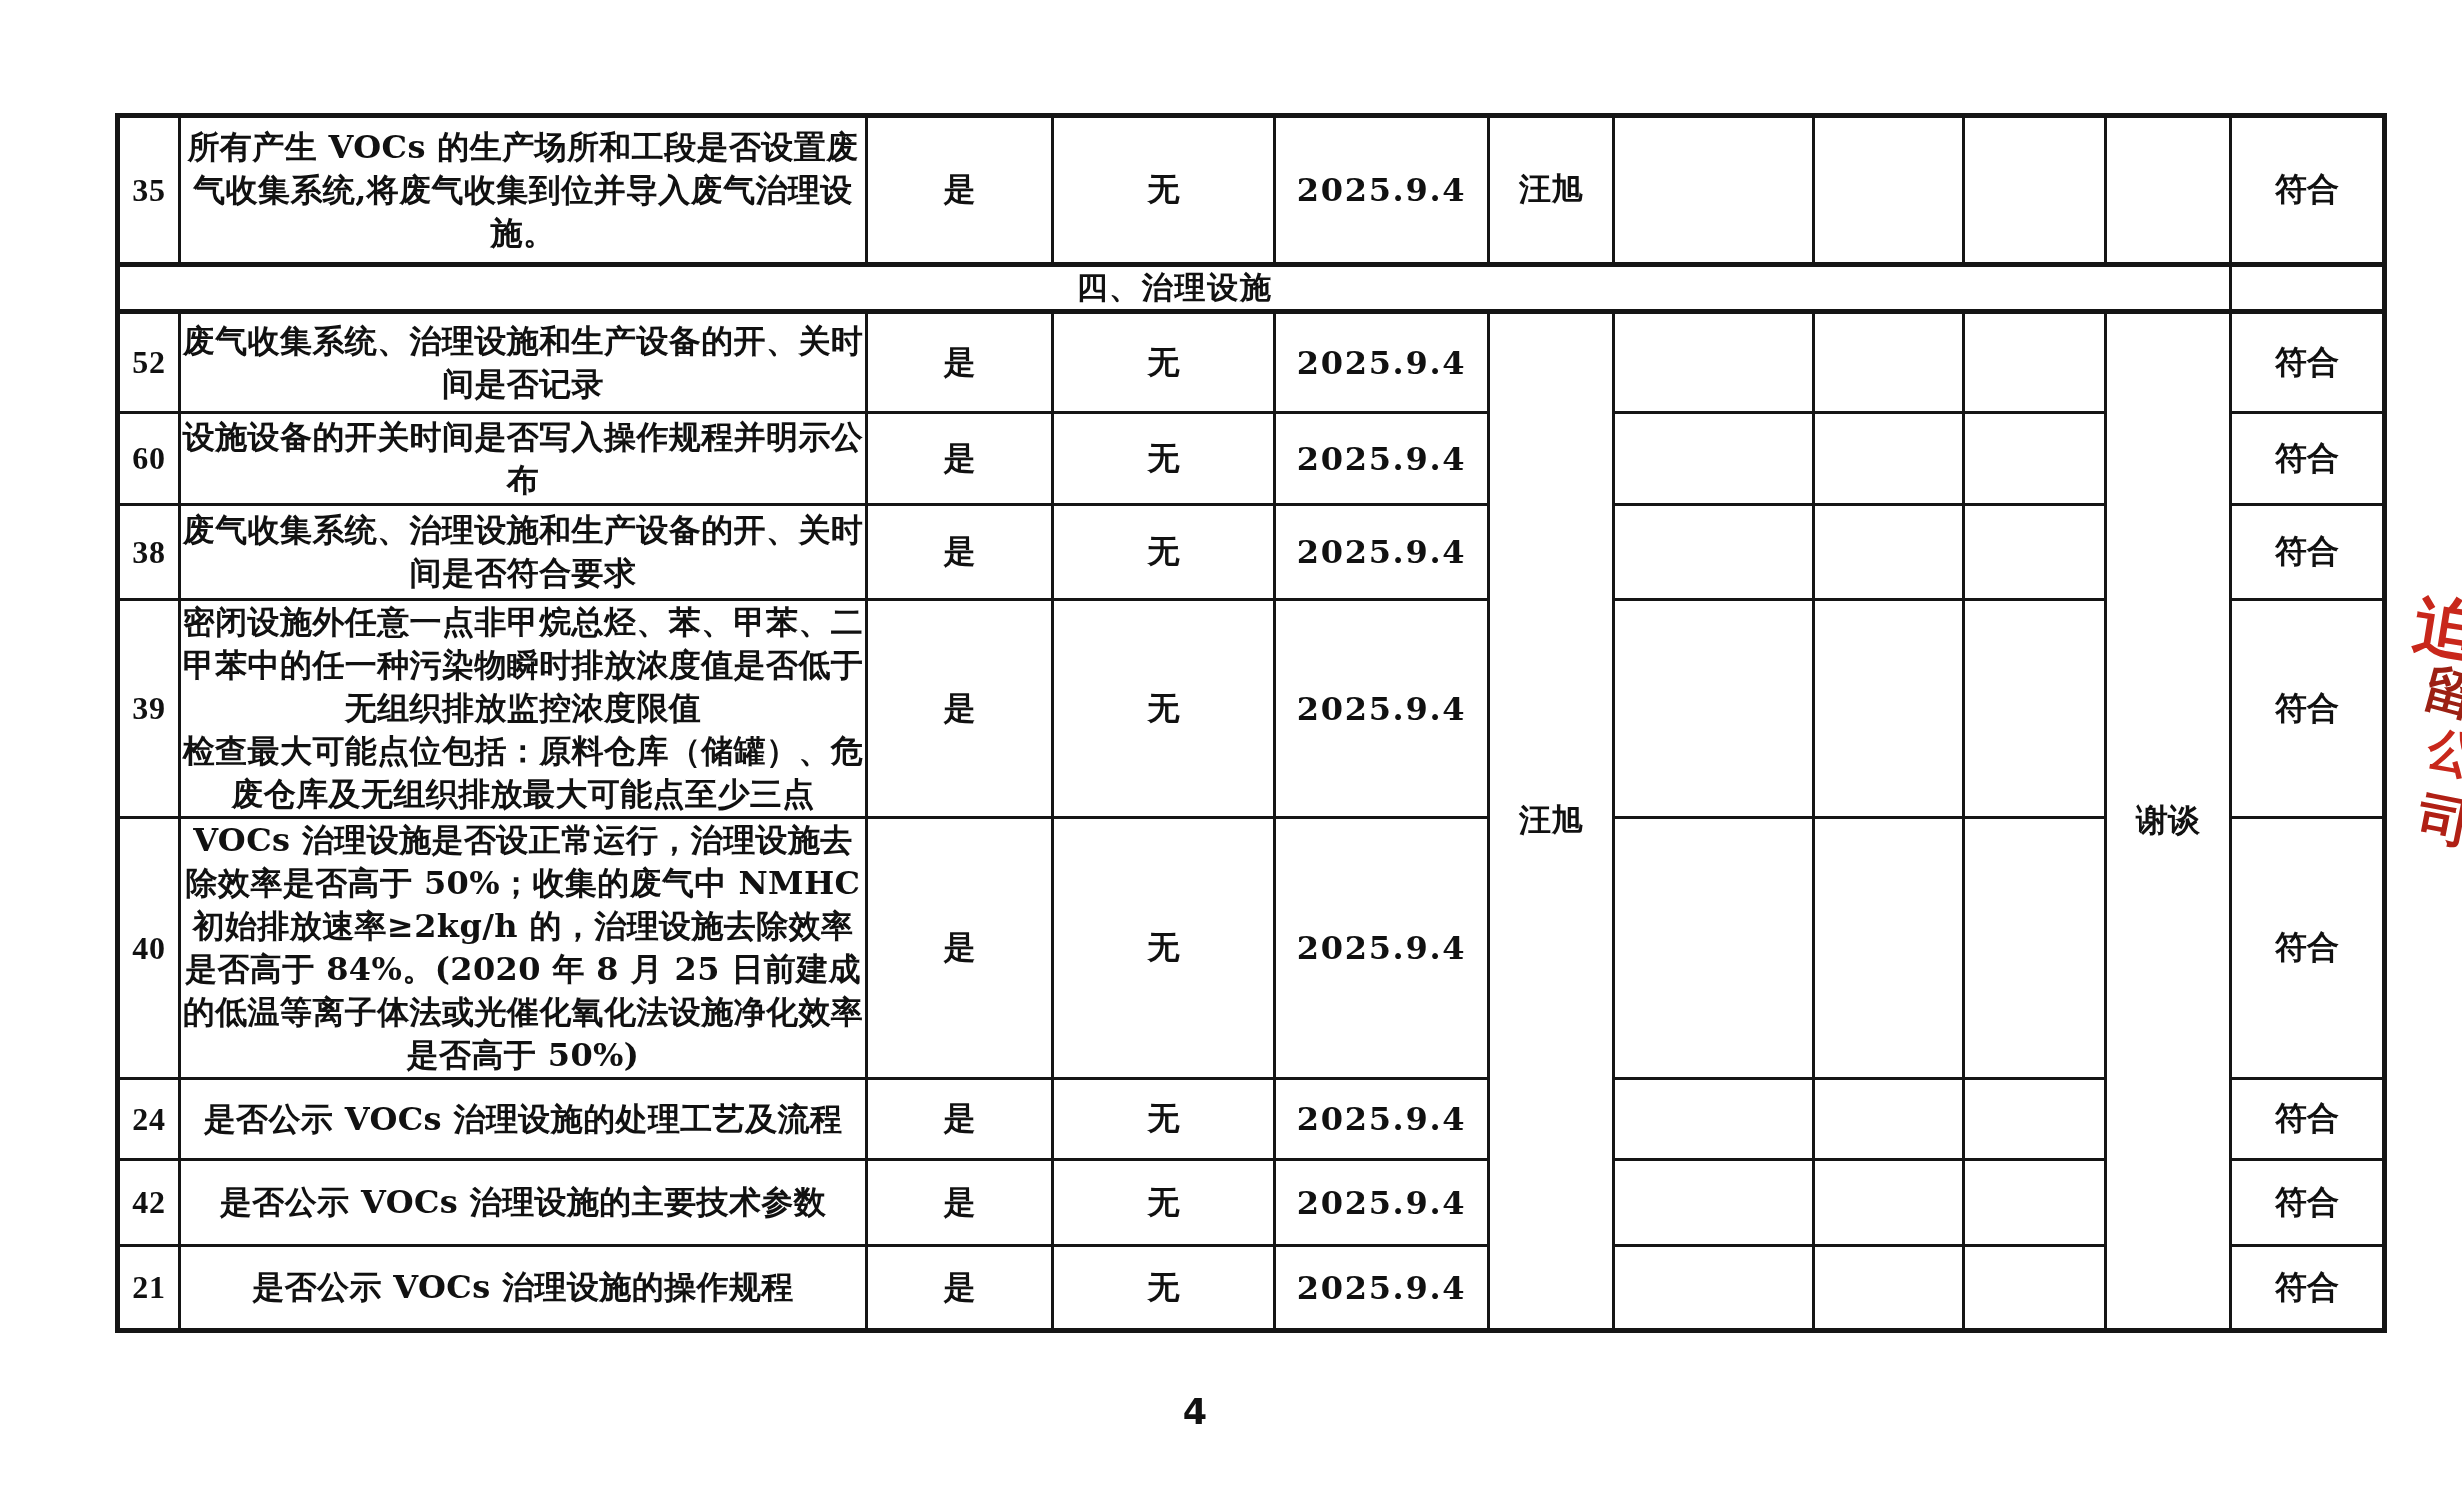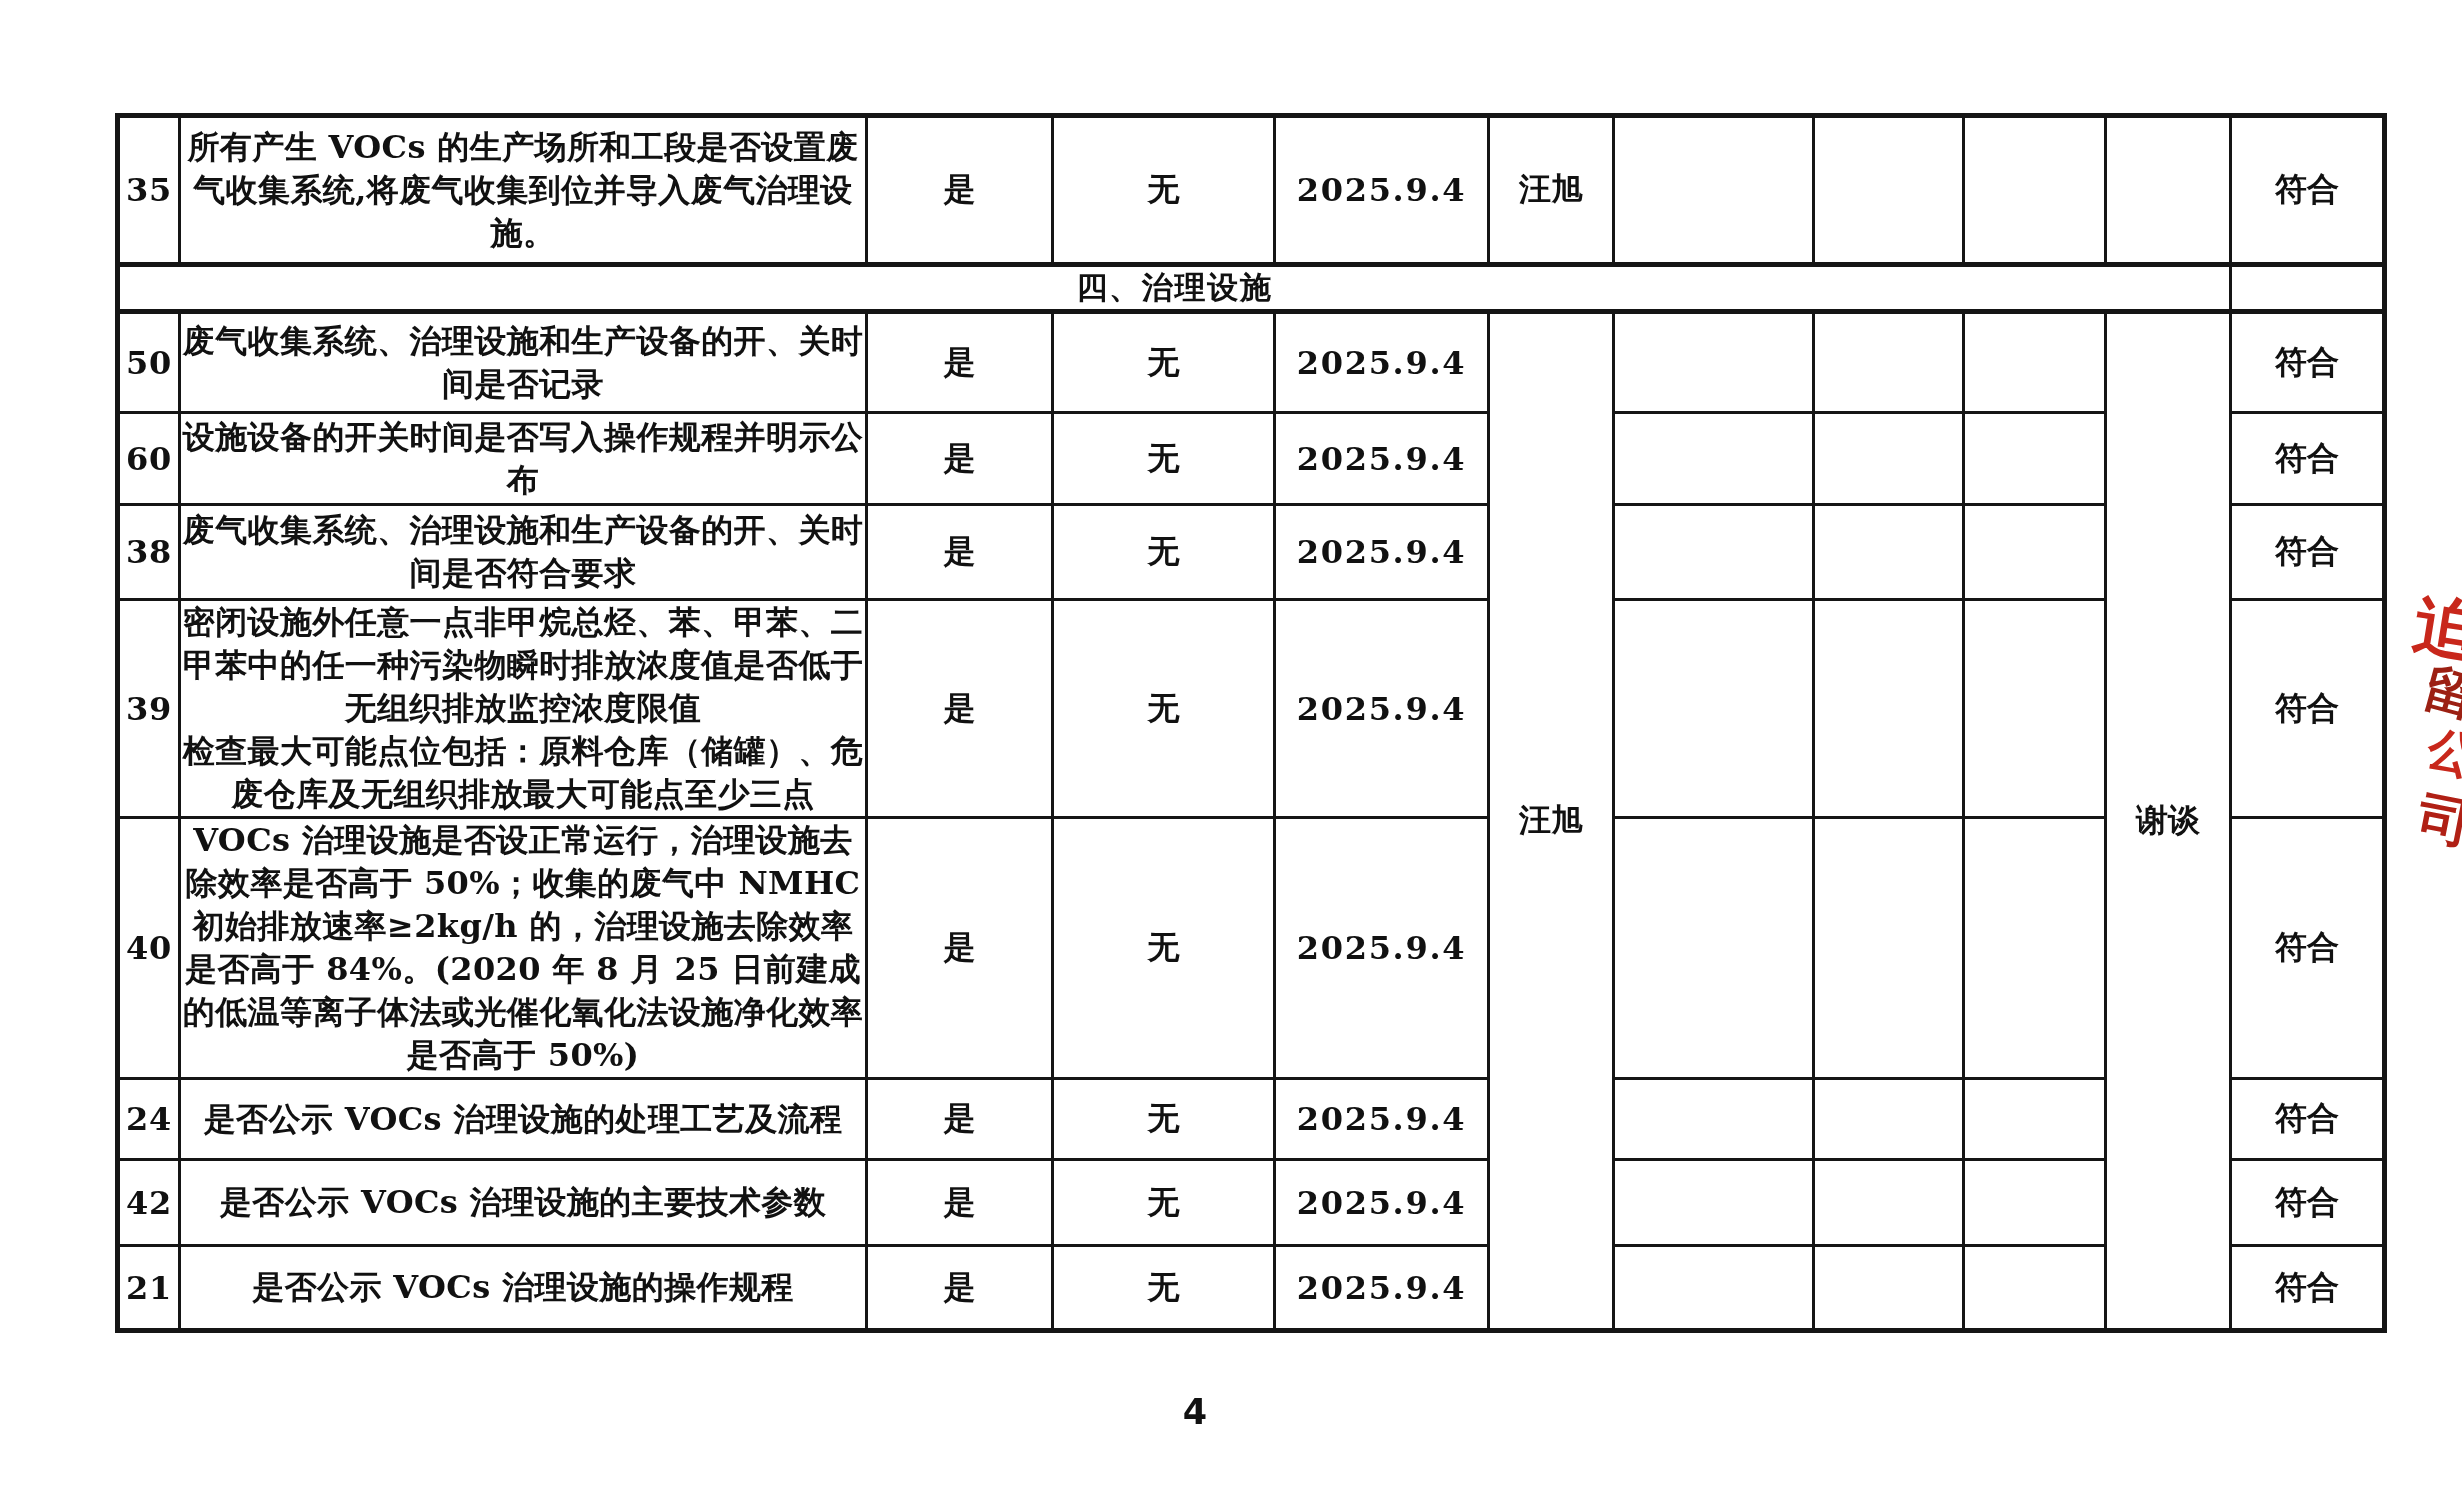--- a/index.html
+++ b/index.html
@@ -20,21 +20,21 @@
   }
   table.checklist td{
     border:3.3px solid #151515;
     text-align:center;
     vertical-align:middle;
     font-size:32px;
     font-weight:bold;
     padding:0;
     overflow:hidden;
   }
-  td.rowno{font-size:33px;letter-spacing:0.8px;}
+  td.rowno{font-size:33px;letter-spacing:0.8px;font-family:Liberation Serif, serif;}
   td.item{
     text-align:left;
     vertical-align:middle;
     padding:5px 8.3px 5px 16.7px;
     line-height:43px;
     letter-spacing:0.4px;
     white-space:pre-line;
   }
   td.datecell{font-size:30px;letter-spacing:1.7px;}
   td.res{vertical-align:top;padding-top:11.7px;}
@@ -101,21 +101,21 @@
       <td></td>
       <td class="res">符合</td>
     </tr>
 
     <tr class="sec" style="height:45px">
       <td colspan="10">四、治理设施</td>
       <td></td>
     </tr>
 
     <tr style="height:101px">
-      <td class="rowno">50</td>
+      <td class="rowno">52</td>
       <td class="item">废气收集系统、治理设施和生产设备的开、关时间是否记录</td>
       <td>是</td>
       <td>无</td>
       <td class="datecell">2025.9.4</td>
       <td rowspan="8">汪旭</td>
       <td></td>
       <td></td>
       <td></td>
       <td rowspan="8">谢谈</td>
       <td class="res">符合</td>

